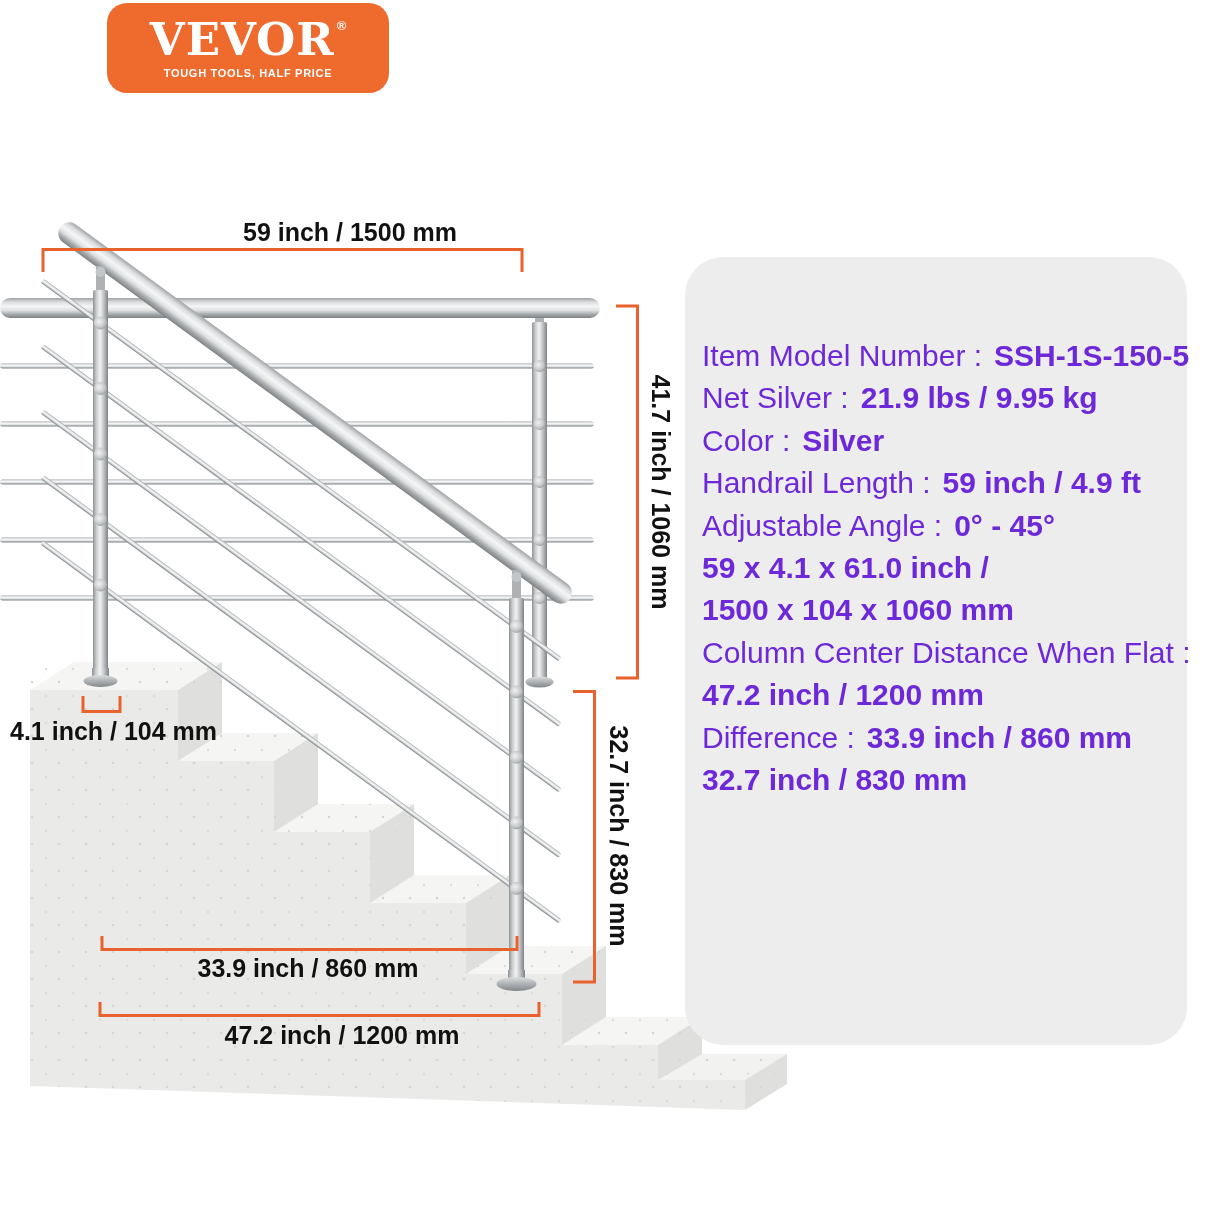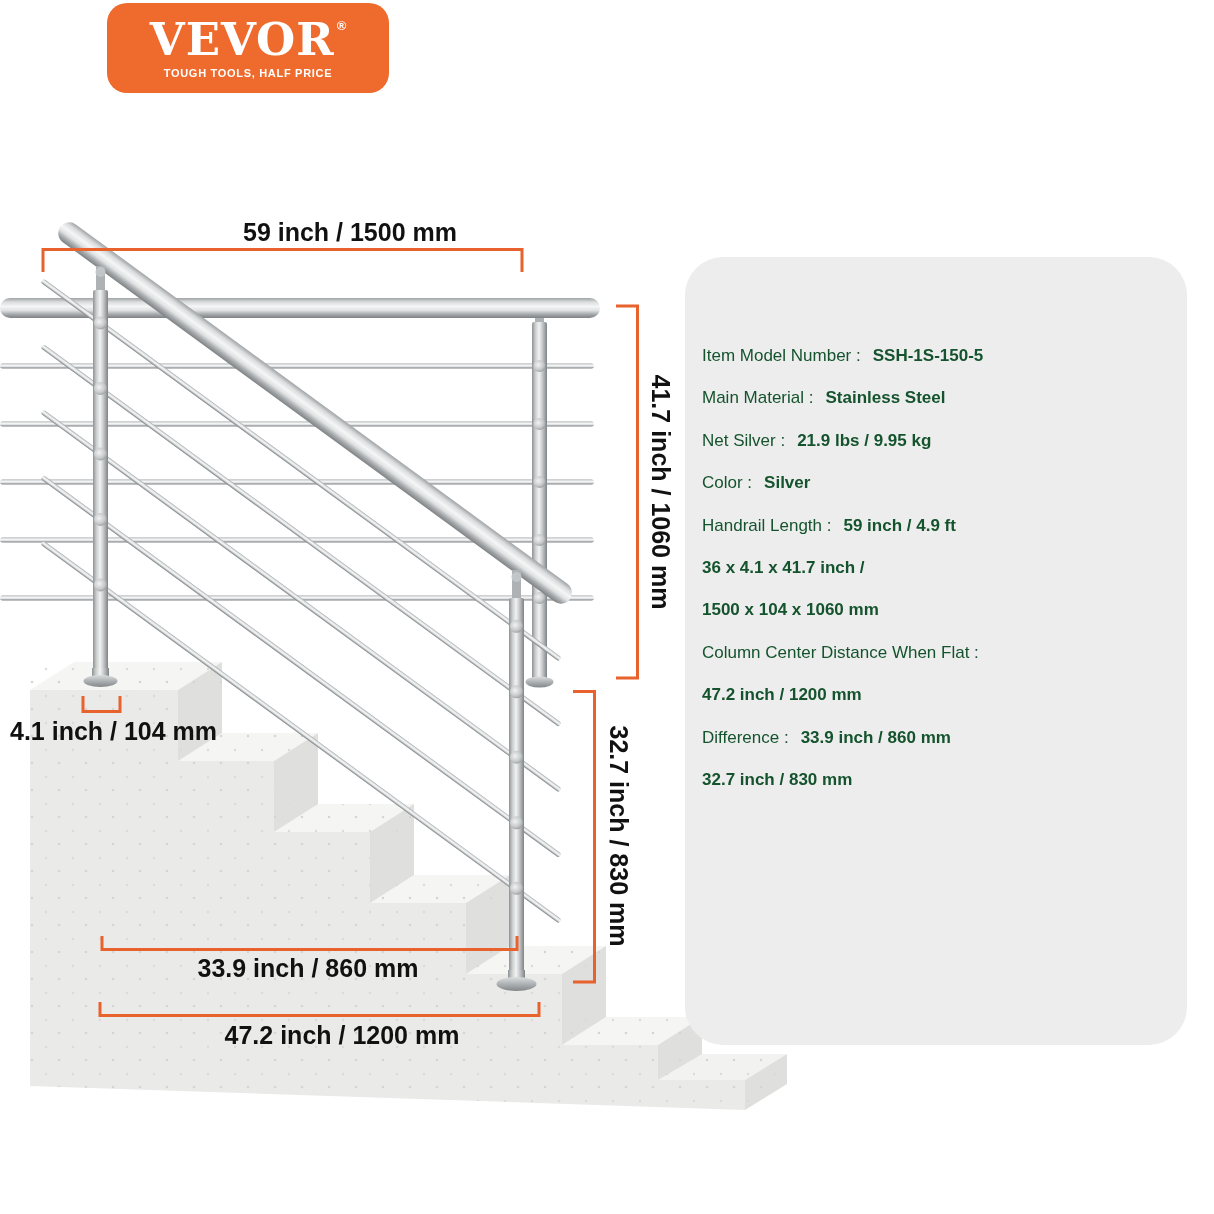--- a/index.html
+++ b/index.html
@@ -14,21 +14,21 @@
         letter-spacing:1px;line-height:1;}
   .logo .reg{font-size:13px;font-weight:bold;margin-top:2px;margin-left:2px;}
   .logo .tagline{color:#fff;font-weight:bold;font-size:11px;letter-spacing:0.7px;
         margin-top:5px;white-space:nowrap;}
   
   .diagram{position:absolute;left:0;top:0;width:1214px;height:1214px;}
   
   .panel{position:absolute;left:685px;top:257px;width:502px;height:788px;
          border-radius:38px;box-sizing:border-box;
          padding:78px 12px 0 17px;}
-  .spec-line{font-size:17px;line-height:42.4px;white-space:nowrap;color:#14532d;}
+  .spec-line{font-size:30px;line-height:42.4px;white-space:nowrap;color:#6d28d9;}
   .spec-line .lbl{font-weight:400;}
   .spec-line .lbl:empty{display:none;}
   .spec-line .lbl:not(:empty)+.val{margin-left:12px;}
   .spec-line .val{font-weight:700;}
 </style>
 </head>
 <body>
 
 <div class="logo" style="background:#EE6B2D;">
   <div class="brand-row">
@@ -170,23 +170,23 @@
     <text x="652" y="492" text-anchor="middle" transform="rotate(90 652 492)">41.7 inch / 1060 mm</text>
     <text x="610" y="836" text-anchor="middle" transform="rotate(90 610 836)">32.7 inch / 830 mm</text>
     <text x="10" y="740" text-anchor="start">4.1 inch / 104 mm</text>
     <text x="308" y="977" text-anchor="middle">33.9 inch / 860 mm</text>
     <text x="342" y="1044" text-anchor="middle">47.2 inch / 1200 mm</text>
   </g>
 </svg>
 
 <div class="panel" style="background:#EDEDED;">
   <div class="spec-line"><span class="lbl">Item Model Number :</span><span class="val">SSH-1S-150-5</span></div>
-  <div class="spec-line"><span class="lbl">Main Material :</span><span class="val">Stainless Steel</span></div>
   <div class="spec-line"><span class="lbl">Net Silver :</span><span class="val">21.9 lbs / 9.95 kg</span></div>
   <div class="spec-line"><span class="lbl">Color :</span><span class="val">Silver</span></div>
   <div class="spec-line"><span class="lbl">Handrail Length :</span><span class="val">59 inch / 4.9 ft</span></div>
-  <div class="spec-line"><span class="val">36 x 4.1 x 41.7 inch /</span></div>
+  <div class="spec-line"><span class="lbl">Adjustable Angle :</span><span class="val">0° - 45°</span></div>
+  <div class="spec-line"><span class="val">59 x 4.1 x 61.0 inch /</span></div>
   <div class="spec-line"><span class="val">1500 x 104 x 1060 mm</span></div>
   <div class="spec-line"><span class="lbl">Column Center Distance When Flat :</span><span class="val"></span></div>
   <div class="spec-line"><span class="val">47.2 inch / 1200 mm</span></div>
   <div class="spec-line"><span class="lbl">Difference :</span><span class="val">33.9 inch / 860 mm</span></div>
   <div class="spec-line"><span class="val">32.7 inch / 830 mm</span></div>
 </div>
 
 </body></html>

